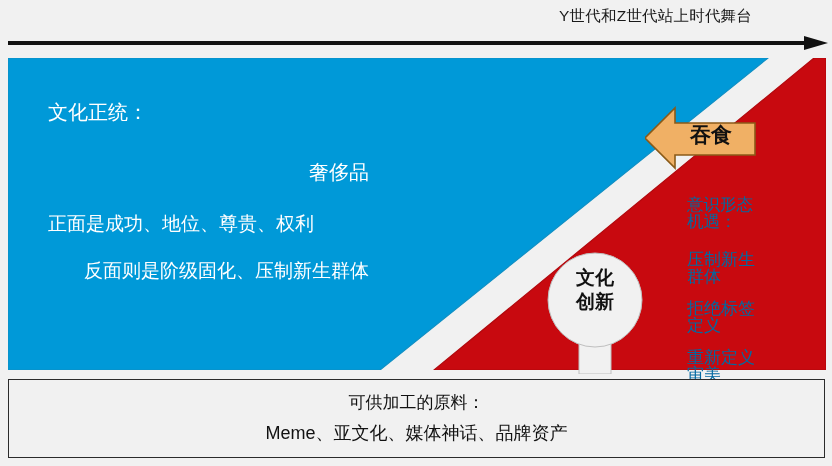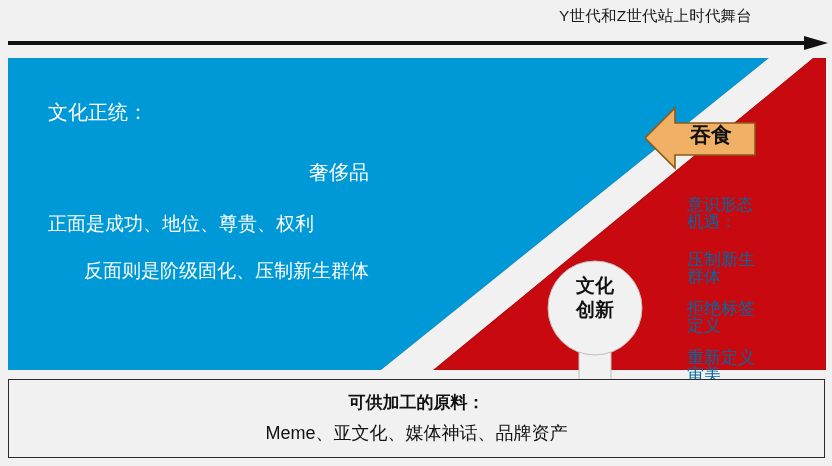--- a/index.html
+++ b/index.html
@@ -97,21 +97,21 @@
     font-size: 21px;
     font-weight: bold;
     color: #111111;
     pointer-events: none;
   }
 
   
   .callout {
     position: absolute;
     left: 543px;
-    top: 260px;
+    top: 252px;
     width: 104px;
     height: 122px;
   }
   .callout-label {
     position: absolute;
     left: 0; top: 14px;
     width: 104px;
     text-align: center;
     font-size: 19px;
     font-weight: bold;
@@ -154,21 +154,21 @@
   .bottom-text {
     position: absolute;
     left: 8px;
     top: 391px;
     width: 817px;
     text-align: center;
     color: #111111;
   }
   .bottom-text .b1 {
     font-size: 17px;
-    font-weight: bold;
+    font-weight: normal;
     margin-bottom: 7px;
   }
   .bottom-text .b2 {
     font-size: 18px;
   }
 </style>
 </head>
 <body>
 
 <div id="slide">

